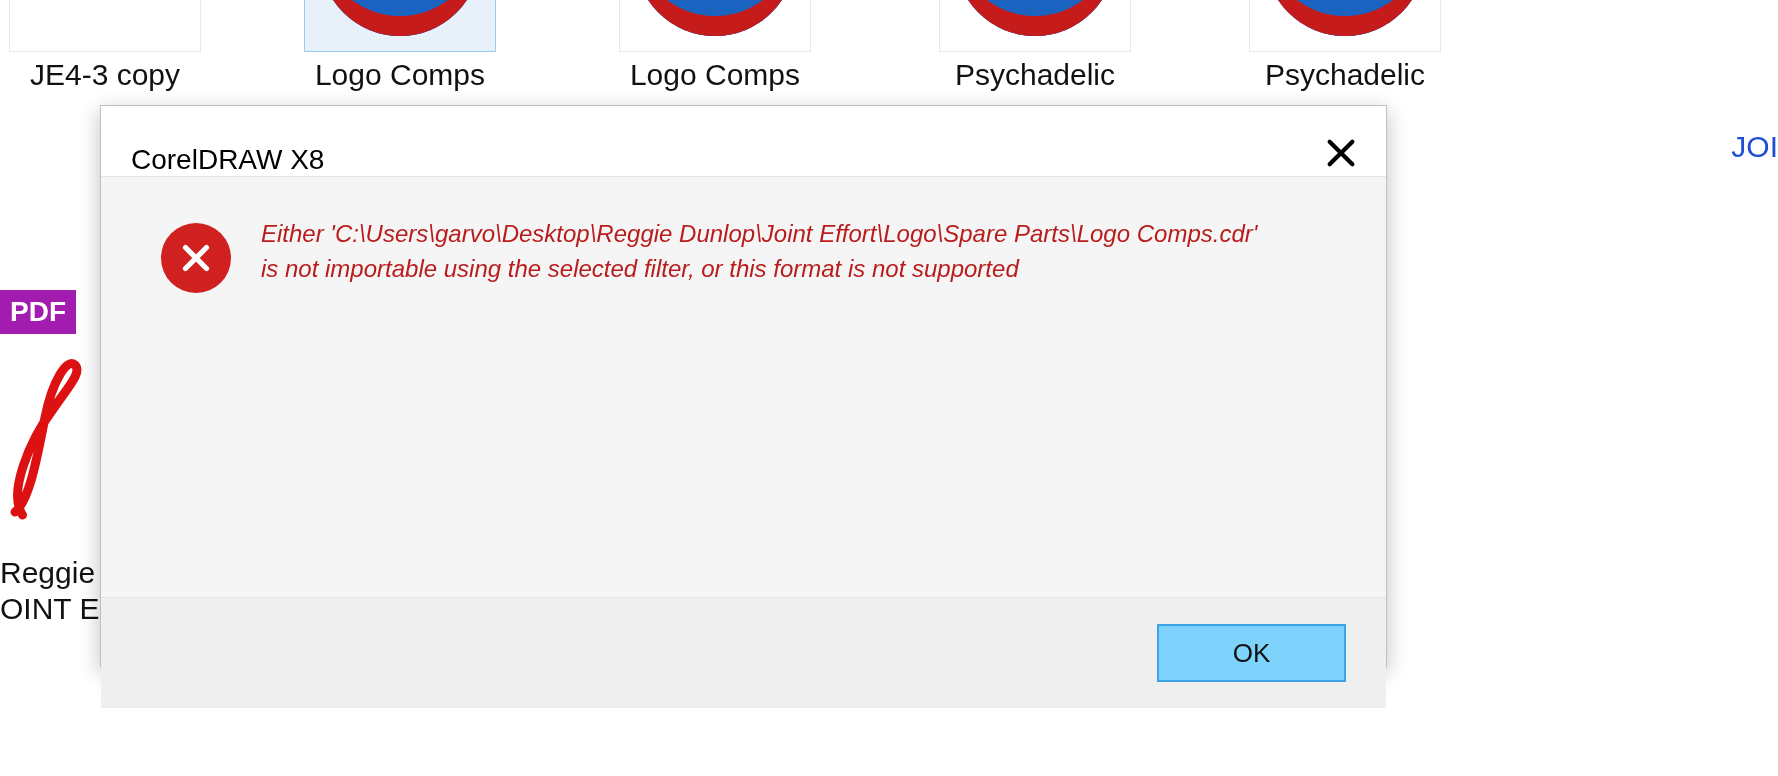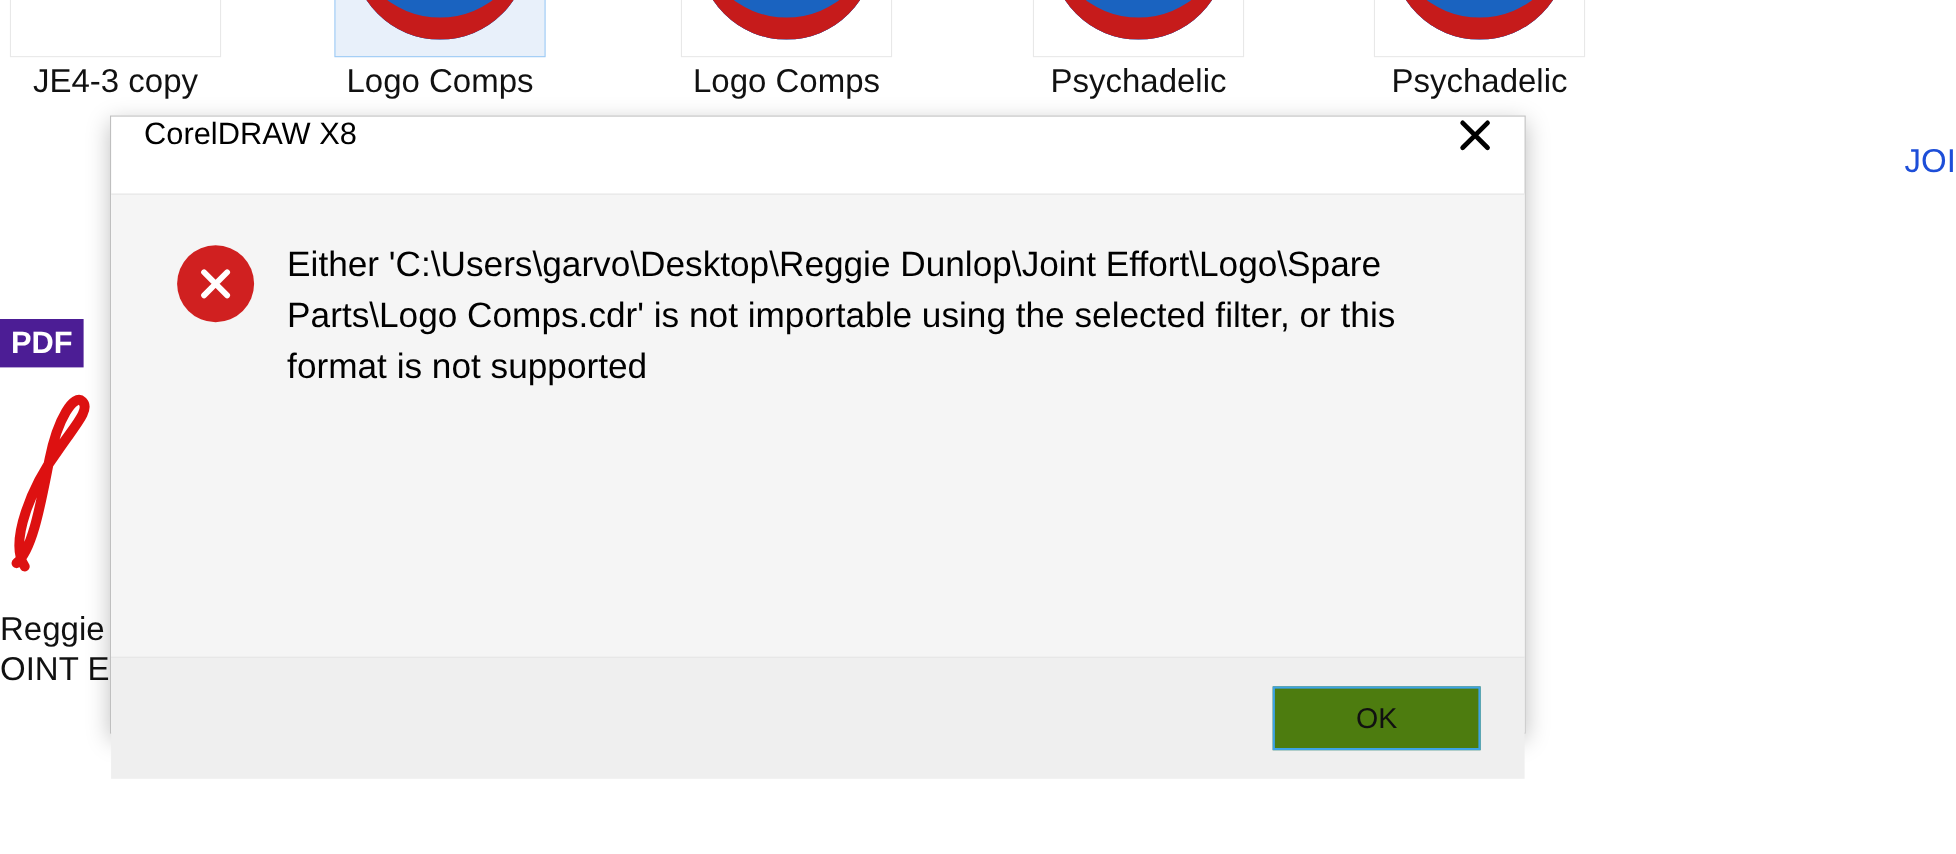--- a/index.html
+++ b/index.html
@@ -3,34 +3,34 @@
 <meta charset="utf-8">
 <style>
   html,body{margin:0;padding:0;width:1778px;height:776px;font-family:"Segoe UI",Arial,sans-serif;background:#fff;overflow:hidden;}
   .bg{position:absolute;inset:0;}
   .thumb{position:absolute;width:230px;}
   .thumb .pic{width:190px;height:190px;margin:0 auto;background:#fff;border:1px solid #e8e8e8;display:flex;align-items:center;justify-content:center;position:relative;}
   .thumb.sel .pic{background:#e8f0fa;border-color:#9ecbf5;}
   .thumb .lbl{margin-top:6px;text-align:center;font-size:30px;color:#111;white-space:nowrap;overflow:hidden;}
   .circ{width:160px;height:160px;border-radius:50%;background:#1a63c0;position:relative;box-shadow:inset 0 -20px 0 0 #c61b1b, inset 0 -55px 0 0 #1a63c0;}
   .circ::after{content:"";position:absolute;bottom:18px;left:50%;transform:translateX(-50%);color:#fff;font-size:14px;font-weight:bold;}
-  .pdfTag{position:absolute;left:0;top:290px;background:#4c1d95;color:#fff;font-weight:bold;font-size:28px;padding:6px 10px;}
+  .pdfTag{position:absolute;left:0;top:290px;background:#a21caf;color:#fff;font-weight:bold;font-size:28px;padding:6px 10px;}
   .pdfIcon{position:absolute;left:0;top:340px;width:90px;height:200px;}
   .pdfLbl{position:absolute;left:0;top:555px;font-size:30px;color:#111;line-height:1.2;}
   .sideLbl{position:absolute;right:0;top:130px;font-size:30px;color:#1d4ed8;}
   
   .dlg{position:absolute;left:100px;top:105px;width:1285px;height:560px;background:#fff;border:1px solid #bfbfbf;box-shadow:0 6px 20px rgba(0,0,0,.25);}
-  .dlg .titlebar{height:70px;display:flex;align-items:flex-start;justify-content:space-between;padding:0 20px 0 30px;font-size:28px;color:#000;}
+  .dlg .titlebar{height:70px;display:flex;align-items:flex-end;justify-content:space-between;padding:0 20px 0 30px;font-size:28px;color:#000;}
   .dlg .close{font-size:40px;font-weight:bold;cursor:pointer;width:50px;text-align:center;line-height:40px;}
   .dlg .body{background:#f5f5f5;height:380px;padding:40px 50px 0 60px;display:flex;gap:30px;border-top:1px solid #e5e5e5;}
   .errIcon{flex:0 0 70px;height:70px;border-radius:50%;background:#d02020;display:flex;align-items:center;justify-content:center;margin-top:6px;}
   .errIcon svg{width:36px;height:36px;}
-  .msg{font-size:32px;color:#000000;line-height:1.45;max-width:1020px;}
+  .msg{font-size:24px;color:#b91c1c;line-height:1.45;max-width:1020px;font-style:italic;}
   .dlg .footer{background:#efefef;height:110px;display:flex;align-items:center;justify-content:flex-end;padding:0 40px;border-top:1px solid #e5e5e5;}
-  .okBtn{min-width:185px;height:54px;border:2px solid #3da3e6;background:#4d7c0f;font-size:26px;color:#111;display:flex;align-items:center;justify-content:center;cursor:pointer;text-align:center;}
+  .okBtn{min-width:185px;height:54px;border:2px solid #3da3e6;background:#7dd3fc;font-size:26px;color:#111;display:flex;align-items:center;justify-content:center;cursor:pointer;text-align:center;}
 </style>
 </head>
 <body>
 
 <div class="bg">
 
   <div class="thumb" style="left:-10px;top:-140px">
     <div class="pic"></div>
     <div class="lbl">JE4-3 copy</div>
   </div>

